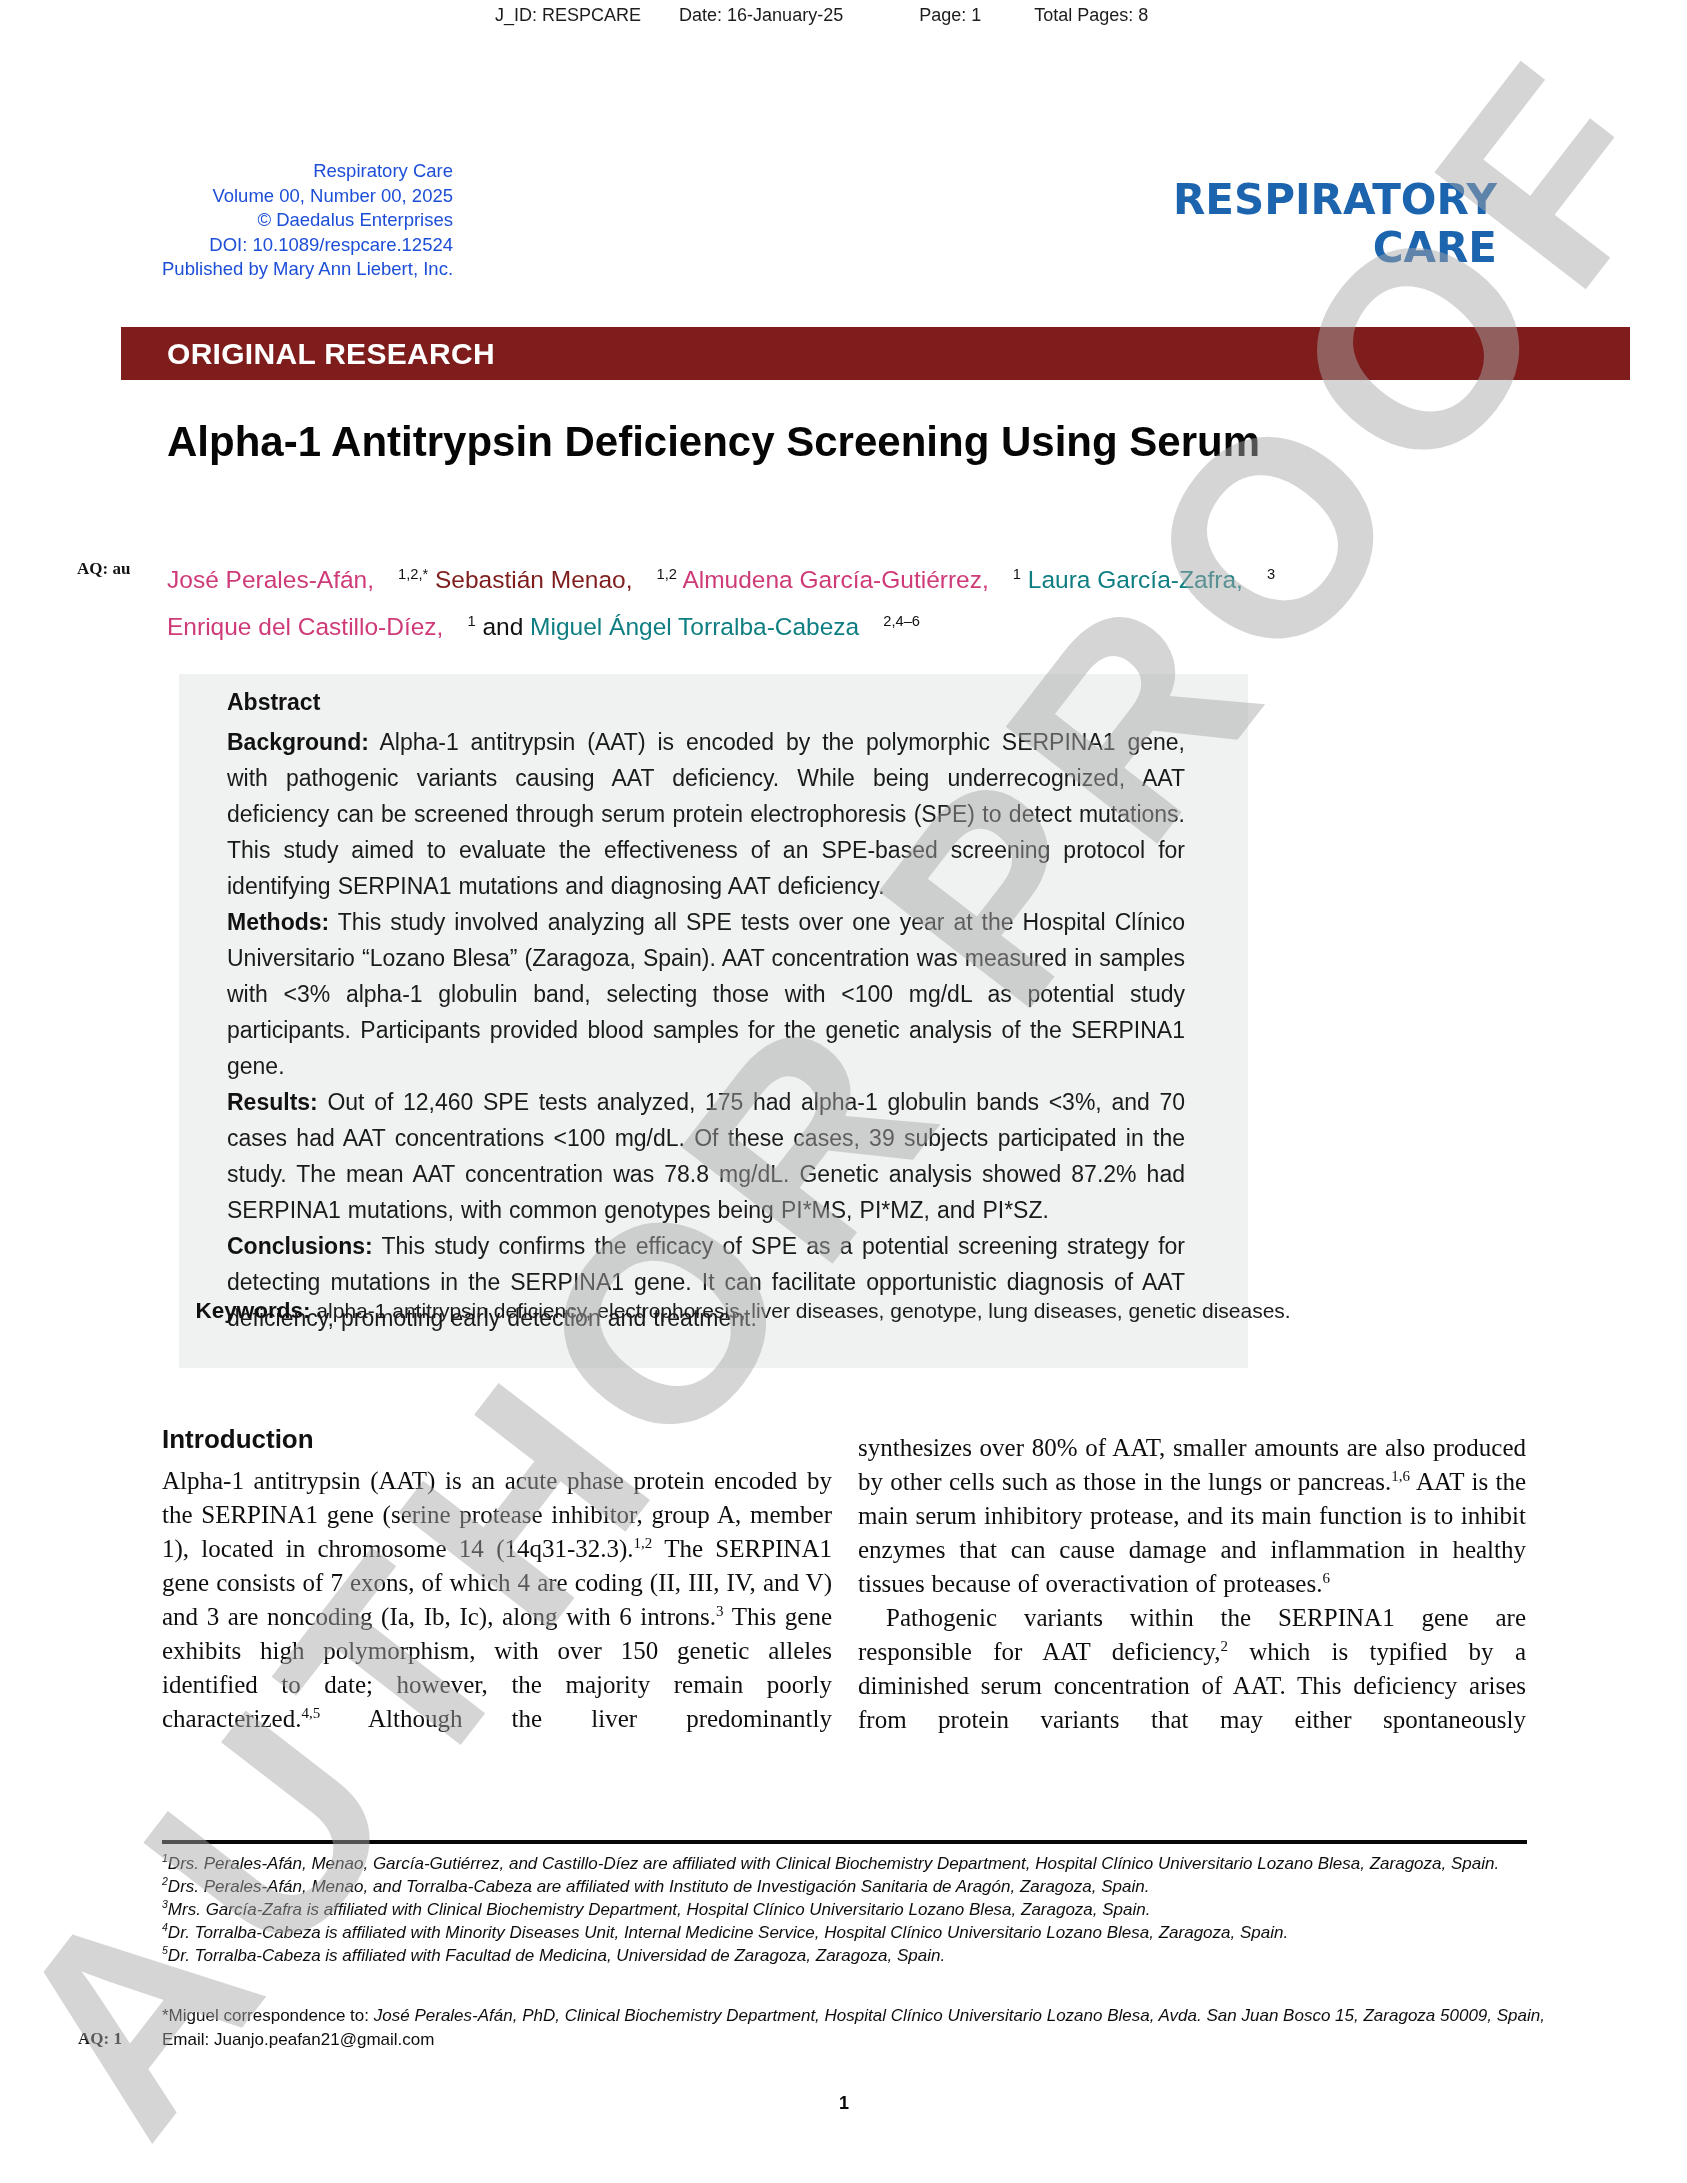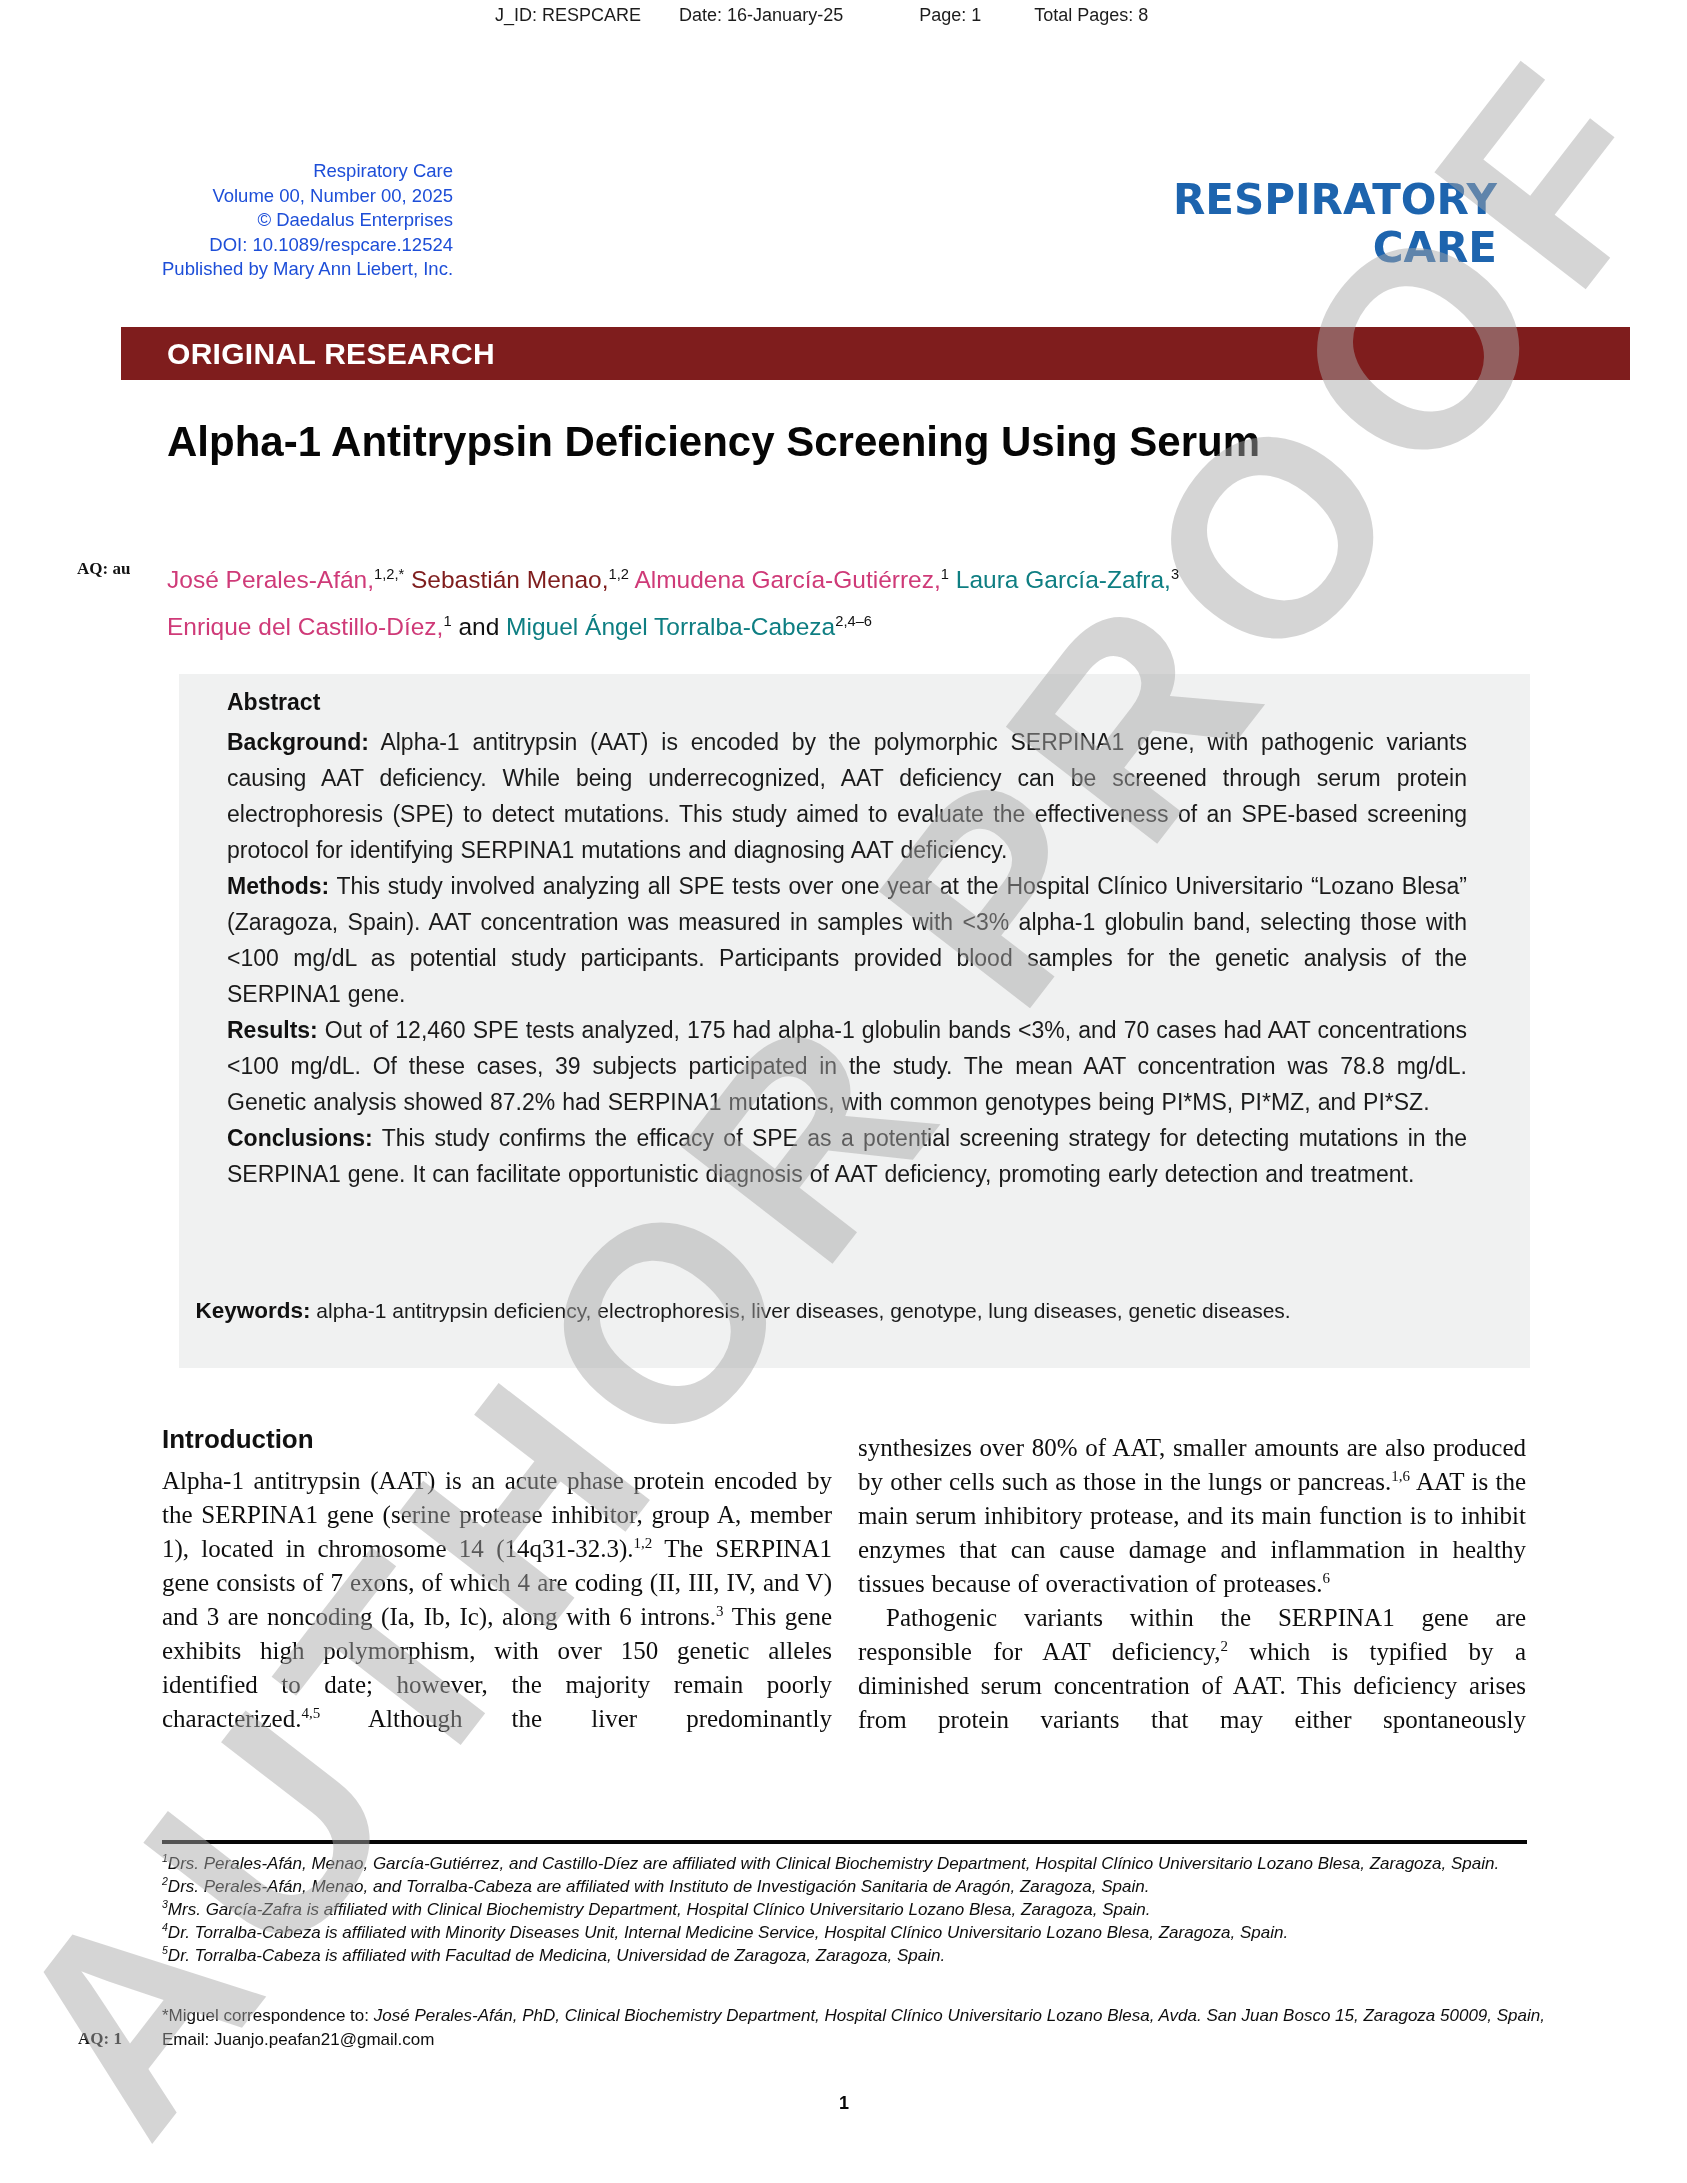--- a/index.html
+++ b/index.html
@@ -47,24 +47,24 @@
     position:absolute; font-family:"Liberation Serif", serif;
     font-weight:700; font-size:17px; color:#121212; white-space:nowrap;
   }
   #aq-au { left:77px; top:559px; }
   #aq-1  { left:78px; top:2029px; }
   
   #authors {
     position:absolute; left:167px; top:556px;
     font-size:24.5px; line-height:47px; color:#111;
   }
-  #authors sup { font-size:60%; vertical-align:super; line-height:0; }
+  #authors sup { font-size:60%; vertical-align:super; line-height:0;margin-left:24px; }
   
   #abstract-box {
-    position:absolute; left:179px; top:674px; width:1351px; height:694px;
+    position:absolute; left:179px; top:674px; width:1069px; height:694px;
     background:#f0f1f1; padding:14.6px 63px 0 48px;
   }
   #abstract-heading { font-size:23px; font-weight:700; color:#111; margin-bottom:8px; }
   .abs-para {
     font-size:23px; line-height:36px; color:#1a1a1a;
     text-align:justify; word-spacing:0.7px;
   }
   .abs-para .lbl { font-weight:700; color:#111; }
   #keywords {
     position:absolute; left:16.5px; top:594px; width:1271px;

